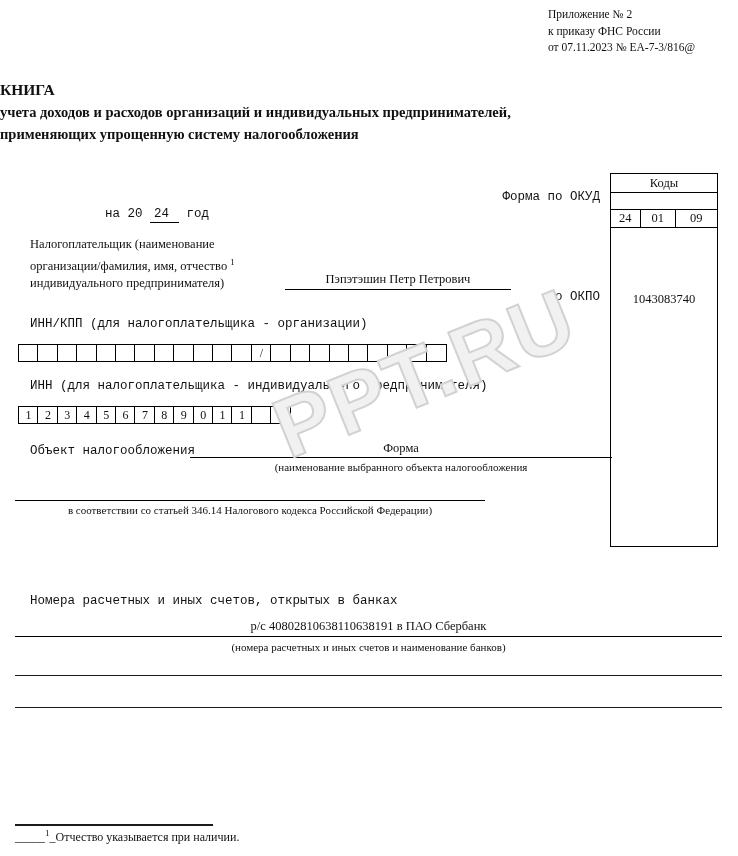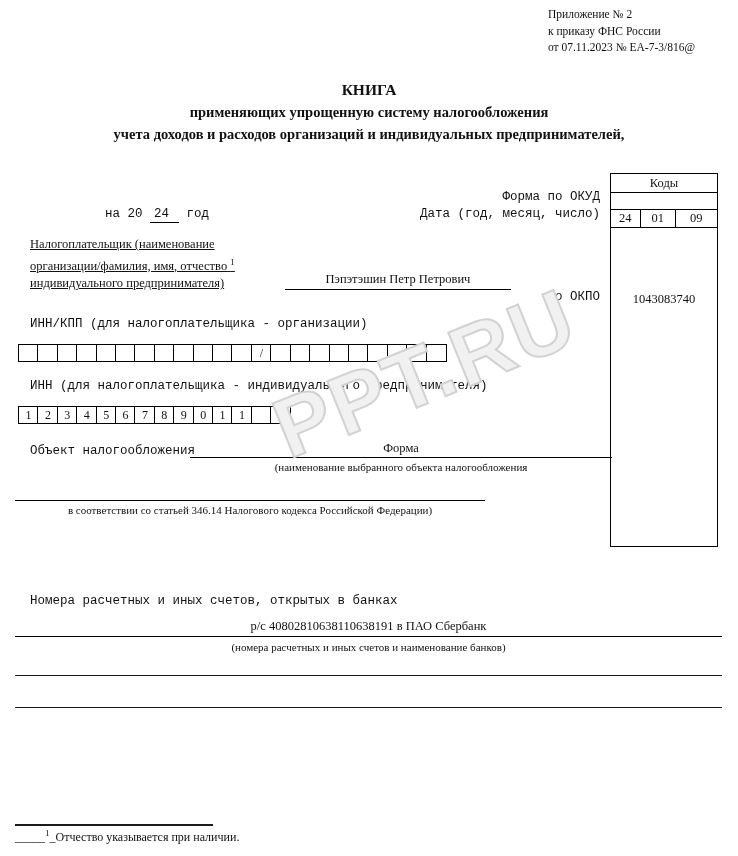--- a/index.html
+++ b/index.html
@@ -10,21 +10,21 @@
   .abs { position:absolute; }
   .txt { font-size:12.5px; line-height:16px; white-space:nowrap;font-family:Liberation Mono, monospace; }
   .small { font-size:11px; line-height:13px; }
   .right { text-align:right; }
   .center { text-align:center; }
 
   
   .appendix { left:548px; top:6px; font-size:11.5px; line-height:16.5px; white-space:nowrap; }
 
   
-  .title { left:0; top:79px; width:738px; text-align:center; font-weight:bold; }
+  .title { left:0; top:79px; width:738px; text-align:left; font-weight:bold; }
   .title .t1 { font-size:15.5px; line-height:22px; }
   .title .t2 { font-size:14.5px; line-height:22px; }
 
   
   .codes-box { left:610px; top:173px; width:108px; height:374px; border:1.5px solid #000; box-sizing:border-box; }
   .codes-box .hdr { height:18px; border-bottom:1.5px solid #000; display:flex; align-items:center; justify-content:center; font-size:12.5px; }
   .codes-box .okud { height:16px; border-bottom:1.5px solid #000; }
   .codes-box .daterow { height:17px; border-bottom:1.5px solid #000; display:flex; }
   .codes-box .daterow .dcell { display:flex; align-items:center; justify-content:center; font-size:12.5px; box-sizing:border-box; }
   .codes-box .daterow .d1 { flex:0 0 28%; border-right:1.5px solid #000; }
@@ -68,45 +68,44 @@
   <div class="abs watermark">PPT.RU</div>
 
   <div class="abs appendix content">
     <div>Приложение № 2</div>
     <div>к приказу ФНС России</div>
     <div>от 07.11.2023 № ЕА-7-3/816@</div>
   </div>
 
   <div class="abs title content">
     <div class="t1">КНИГА</div>
+    <div class="t2">учета доходов и расходов организаций и индивидуальных предпринимателей,</div>
     <div class="t2">применяющих упрощенную систему налогообложения</div>
-    <div class="t2">учета доходов и расходов организаций и индивидуальных предпринимателей,</div>
   </div>
 
   <div class="abs codes-box content">
     <div class="hdr">Коды</div>
     <div class="okud"></div>
     <div class="daterow">
       <div class="dcell d1">24</div>
       <div class="dcell d2">01</div>
       <div class="dcell d3">09</div>
     </div>
     <div class="okpo">1043083740</div>
   </div>
 
   <div class="abs txt right content" style="left:400px; top:189px; width:200px;">Форма по ОКУД</div>
-  <div class="abs txt right content" style="left:400px; top:206px; width:200px;">Дата (год, месяц, число)</div>
 
   <div class="abs txt content" style="left:105px; top:206px;">
     <span>на 20</span>
     <span class="year-u">24</span>
     <span>год</span>
   </div>
 
-  <div class="abs content" style="left:30px; top:236px; font-size:12.5px; line-height:17.5px;text-decoration:underline;">
+  <div class="abs content" style="left:30px; top:236px; font-size:12.5px; line-height:17.5px;">
     <div>Налогоплательщик (наименование</div>
     <div>
       <span>организации/фамилия, имя, отчество</span>
       <sup>1</sup>
     </div>
     <div>индивидуального предпринимателя)</div>
   </div>
 
   <div class="abs field content" style="left:285px; top:272px; width:226px; height:18px;">Пэпэтэшин Петр Петрович</div>
 

